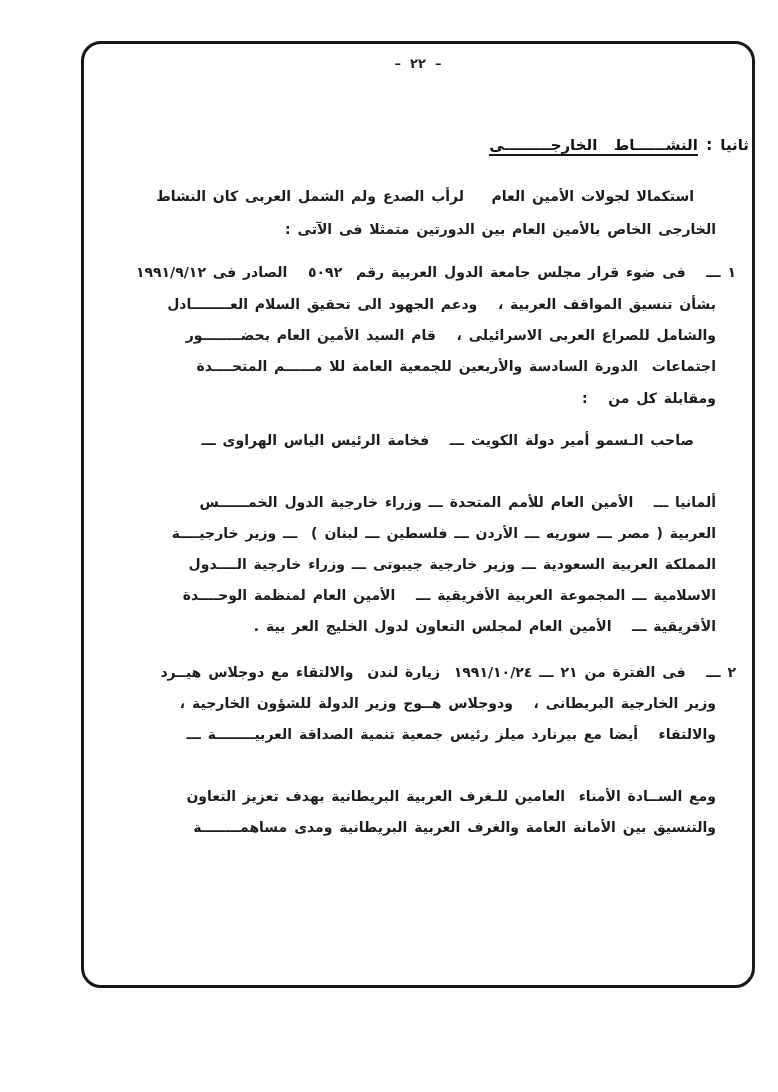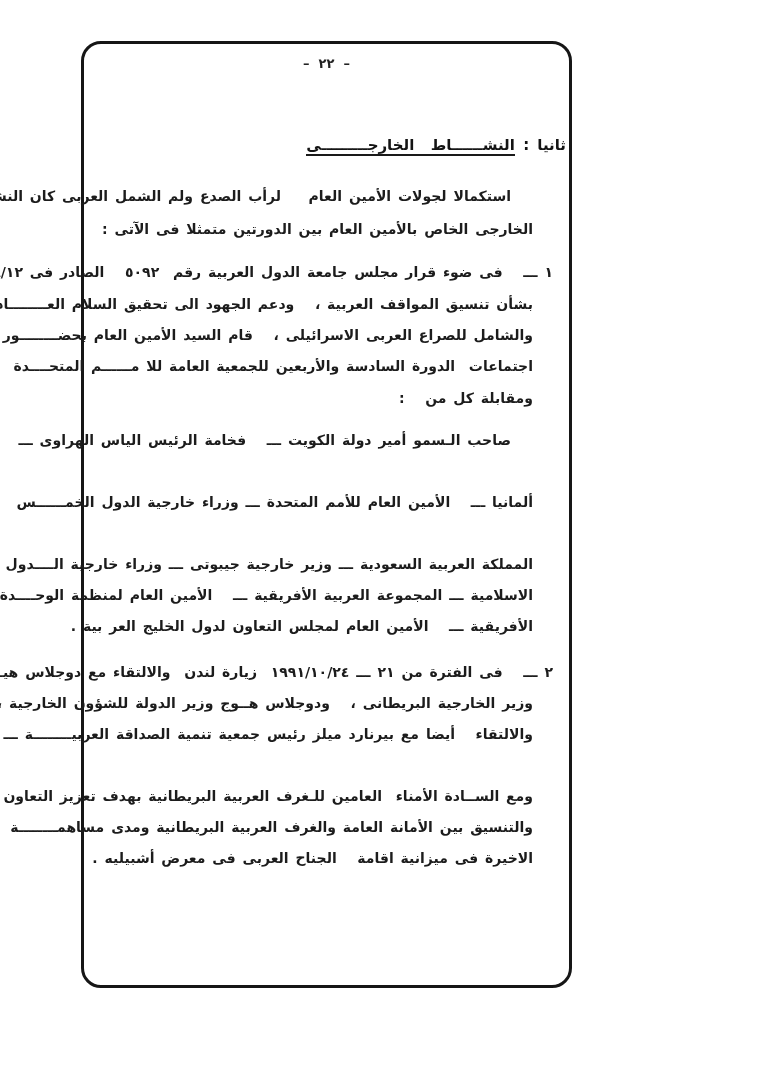--- a/index.html
+++ b/index.html
@@ -1,21 +1,21 @@
 <!DOCTYPE html>
 <html lang="ar"><head>
 <meta charset="utf-8">
 <style>
   html,body{margin:0;padding:0;background:#ffffff;}
   .page{
     position:relative;width:778px;height:1092px;background:#ffffff;
     font-family:"DejaVu Sans",sans-serif;color:#1b1b1b;overflow:hidden;
   }
   .frame{
-    position:absolute;left:81px;top:41px;width:491px;height:947px;
+    position:absolute;left:81px;top:41px;width:674px;height:947px;
     border:3px solid #161616;border-radius:20px;box-sizing:border-box;
     background:#ffffff;
   }
   .pagenum{
     position:absolute;top:12px;left:0;width:100%;text-align:center;
     font-size:13px;font-weight:bold;letter-spacing:2px;color:#222;
     direction:rtl;white-space:pre;
   }
   .heading{
     position:absolute;top:92px;right:3px;direction:rtl;white-space:pre;
@@ -46,25 +46,25 @@
     <div class="line r-body" style="top:175px">الخارجى الخاص بالأمين العام بين الدورتين متمثلا فى الآتى :</div>
 
     <div class="line r-hang" style="top:218px">١ ـــ   فى ضوء قرار مجلس جامعة الدول العربية رقم  ٥٠٩٢   الصادر فى ١٩٩١/٩/١٢</div>
     <div class="line r-body" style="top:250px">بشأن تنسيق المواقف العربية ،   ودعم الجهود الى تحقيق السلام العــــــــادل</div>
     <div class="line r-body" style="top:281px">والشامل للصراع العربى الاسرائيلى ،   قام السيد الأمين العام بحضــــــــور</div>
     <div class="line r-body" style="top:312px">اجتماعات  الدورة السادسة والأربعين للجمعية العامة للا مــــــم المتحــــدة</div>
     <div class="line r-body" style="top:344px">ومقابلة كل من   :</div>
 
     <div class="line r-indent" style="top:386px">صاحب الـسمو أمير دولة الكويت ـــ   فخامة الرئيس الياس الهراوى ـــ</div>
     <div class="line r-body" style="top:448px">ألمانيا ـــ   الأمين العام للأمم المتحدة ـــ وزراء خارجية الدول الخمــــــس</div>
+    <div class="line r-body" style="top:479px">العربية ( مصر ـــ سوريه ـــ الأردن ـــ فلسطين ـــ لبنان )  ـــ وزير خارجيــــة</div>
     <div class="line r-body" style="top:510px">المملكة العربية السعودية ـــ وزير خارجية جيبوتى ـــ وزراء خارجية الــــدول</div>
     <div class="line r-body" style="top:541px">الاسلامية ـــ المجموعة العربية الأفريقية ـــ   الأمين العام لمنظمة الوحــــدة</div>
     <div class="line r-body" style="top:572px">الأفريقية ـــ   الأمين العام لمجلس التعاون لدول الخليج العر بية .</div>
 
     <div class="line r-hang" style="top:618px">٢ ـــ   فى الفترة من ٢١ ـــ ١٩٩١/١٠/٢٤  زيارة لندن  والالتقاء مع دوجلاس هيــرد</div>
     <div class="line r-body" style="top:649px">وزير الخارجية البريطانى ،   ودوجلاس هــوج وزير الدولة للشؤون الخارجية ،</div>
     <div class="line r-body" style="top:680px">والالتقاء   أيضا مع بيرنارد ميلز رئيس جمعية تنمية الصداقة العربيــــــــة ـــ</div>
     <div class="line r-body" style="top:742px">ومع الســادة الأمناء  العامين للـغرف العربية البريطانية بهدف تعزيز التعاون</div>
     <div class="line r-body" style="top:773px">والتنسيق بين الأمانة العامة والغرف العربية البريطانية ومدى مساهمــــــــة</div>
-    <div class="line r-body" style="top:804px">الاخيرة فى ميزانية اقامة   الجناح العربى فى معرض أشبيليه .</div>
 
   </div>
 </div>
 
 </body></html>

